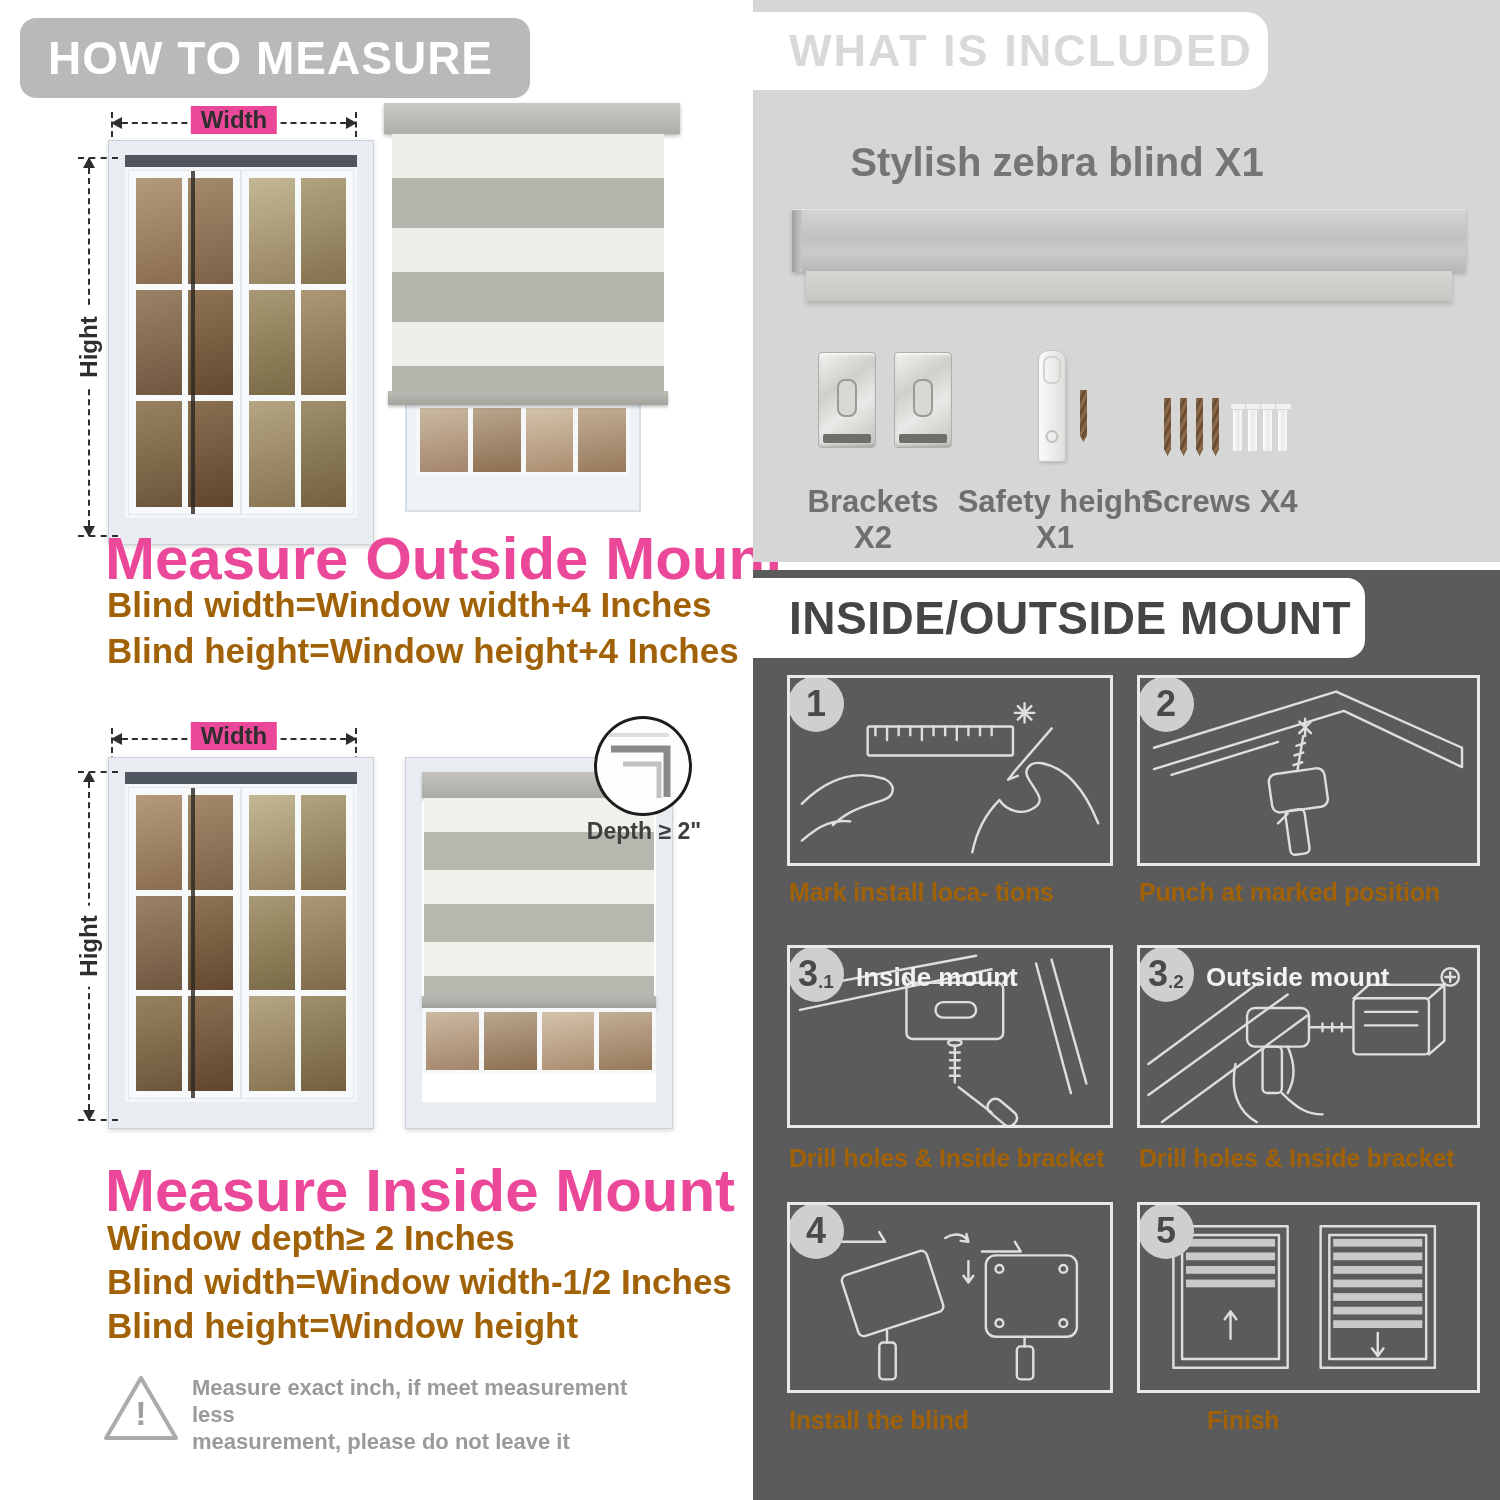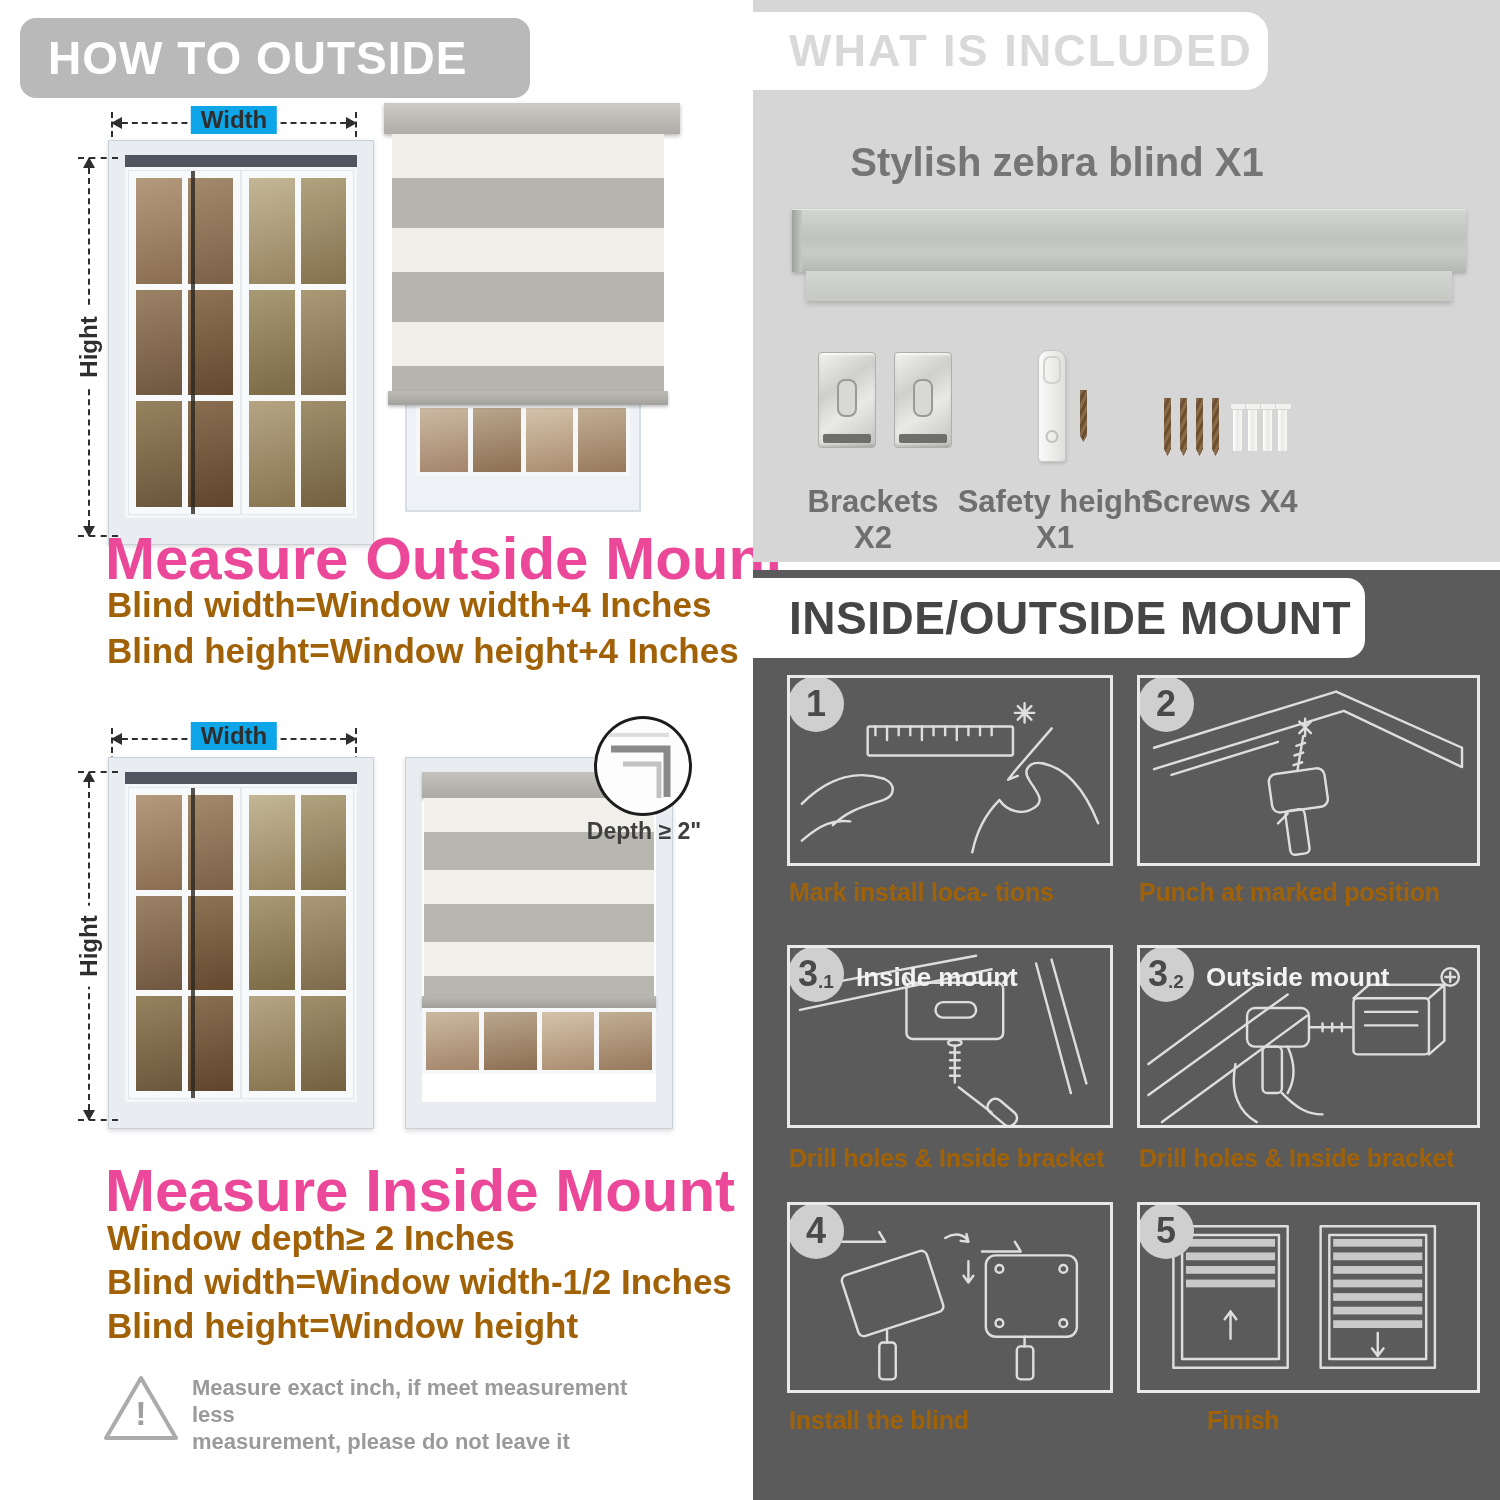--- a/index.html
+++ b/index.html
@@ -31,21 +31,21 @@
   .pole{position:absolute;top:0;bottom:0;left:56%;width:4px;background:#2c2822;opacity:.8;}
 
   
   .arrow-h{height:0;}
   .arrow-h .line{position:absolute;left:0;right:0;top:0;border-top:2px dashed #2e2e2e;}
   .arrow-h .hd{position:absolute;top:-5px;width:0;height:0;border-style:solid;}
   .arrow-h .hd.l{left:-1px;border-width:6px 11px 6px 0;border-color:transparent #2e2e2e transparent transparent;}
   .arrow-h .hd.r{right:-1px;border-width:6px 0 6px 11px;border-color:transparent transparent transparent #2e2e2e;}
   .arrow-h .guide{position:absolute;top:-10px;height:44px;border-left:2px dashed #2e2e2e;}
   .arrow-h .guide.l{left:-1px;} .arrow-h .guide.r{right:-1px;}
-  .arrow-h .lab{position:absolute;left:50%;top:-16px;transform:translateX(-50%);background:#0ea5e9;
+  .arrow-h .lab{position:absolute;left:50%;top:-16px;transform:translateX(-50%);background:#ec4899;
                 padding:0 10px;color:#2e2e2e;font-weight:700;font-size:24px;}
   .arrow-v{width:0;}
   .arrow-v .line{position:absolute;top:0;bottom:0;left:0;border-left:2px dashed #2e2e2e;}
   .arrow-v .hd{position:absolute;left:-5px;width:0;height:0;border-style:solid;}
   .arrow-v .hd.t{top:-1px;border-width:0 6px 11px 6px;border-color:transparent transparent #2e2e2e transparent;}
   .arrow-v .hd.b{bottom:-1px;border-width:11px 6px 0 6px;border-color:#2e2e2e transparent transparent transparent;}
   .arrow-v .tick{position:absolute;left:-10px;width:40px;border-top:2px dashed #2e2e2e;}
   .arrow-v .tick.t{top:-1px;} .arrow-v .tick.b{bottom:-1px;}
   .arrow-v .lab{position:absolute;top:50%;left:1px;transform:translate(-50%,-50%) rotate(-90deg);
                 background:#ffffff;padding:0 10px;color:#2e2e2e;font-weight:700;font-size:24px;}
@@ -135,21 +135,21 @@
   .cap{color:#a16207;font-weight:700;font-size:25px;letter-spacing:-0.2px;white-space:nowrap;}
 
   .art{fill:none;stroke:#dedede;stroke-width:2.5;stroke-linecap:round;stroke-linejoin:round;}
 </style>
 </head>
 <body>
 
 <div id="canvas">
 
   <div class="abs htm-header">
-    <span>HOW TO OUTSIDE</span>
+    <span>HOW TO MEASURE</span>
   </div>
 
   <div class="abs arrow-h" style="left:112px;top:122px;width:244px;">
     <span class="line"></span>
       <span class="hd l"></span>
       <span class="hd r"></span>
     <span class="guide l"></span>
       <span class="guide r"></span>
     <span class="lab">Width</span>
   </div>

